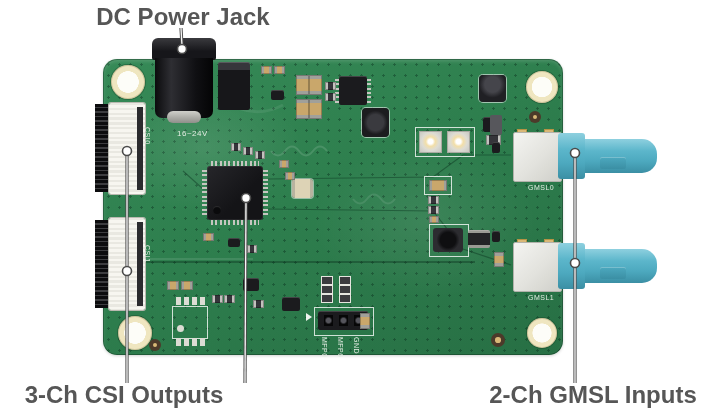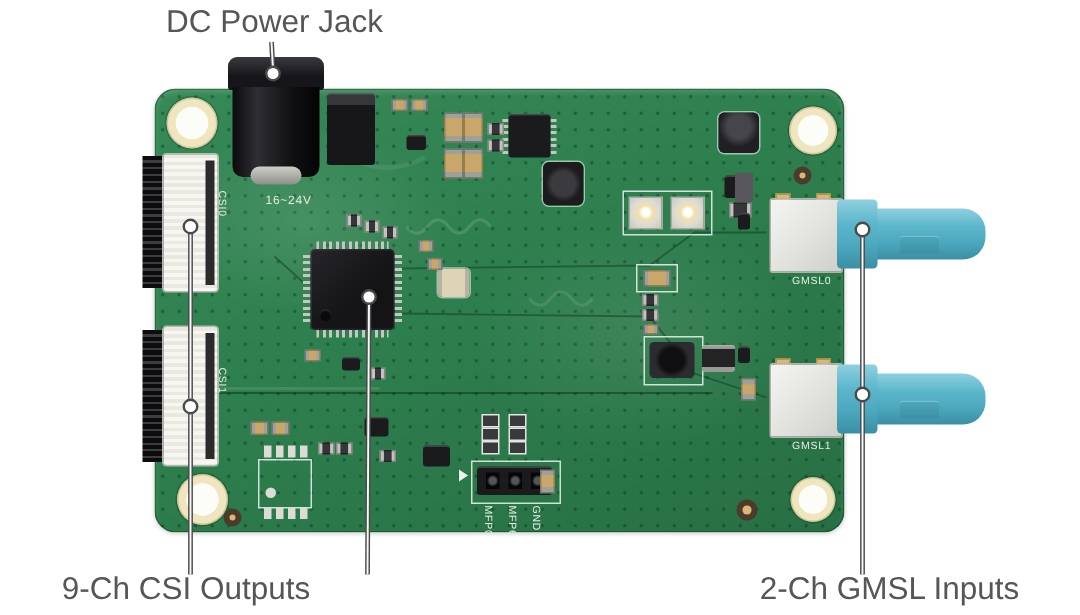--- a/index.html
+++ b/index.html
@@ -39,21 +39,21 @@
   
   .pins-h{background:repeating-linear-gradient(90deg,#c6c6c0 0 2px,transparent 2px 4.3px);}
   .pins-v{background:repeating-linear-gradient(180deg,#c6c6c0 0 2px,transparent 2px 4.3px);}
 
   
   .teal{background:linear-gradient(180deg,#8ed0df 0%,#5cb6cb 35%,#4da9bf 65%,#3b8fa4 100%);}
   .shield{background:linear-gradient(135deg,#f4f4f1 0%,#e2e2dd 55%,#cfcfc9 100%);border:1px solid #b2b2ab;border-radius:2px;}
   .goldnub{background:#d9b877;border:1px solid #b69345;}
 
   
-  .label{position:absolute;color:#565656;font-size:21px;white-space:nowrap;transform:translateX(-50%);}
+  .label{position:absolute;color:#565656;font-size:24px;white-space:nowrap;transform:translateX(-50%);font-weight:bold;}
   .callouts{position:absolute;left:0;top:0;z-index:6;pointer-events:none;}
 
   .tri{width:0;height:0;border-top:4px solid transparent;border-bottom:4px solid transparent;border-left:6px solid #eef3ee;background:none;}
 </style>
 </head>
 <body>
 
 <div class="stage">
 
   <div class="board">
@@ -209,16 +209,16 @@
       <circle cx="182" cy="49" r="4.5"></circle>
       <circle cx="127" cy="151" r="4.5"></circle>
       <circle cx="127" cy="271" r="4.5"></circle>
       <circle cx="246" cy="198" r="4.5"></circle>
       <circle cx="575" cy="153" r="4.5"></circle>
       <circle cx="575" cy="263" r="4.5"></circle>
     </g>
   </svg>
 
   <div class="label" style="left:183px;top:3px;">DC Power Jack</div>
-  <div class="label" style="left:124px;top:381px;">9-Ch CSI Outputs</div>
+  <div class="label" style="left:124px;top:381px;">3-Ch CSI Outputs</div>
   <div class="label" style="left:593px;top:381px;">2-Ch GMSL Inputs</div>
 
 </div>
 
 </body></html>

